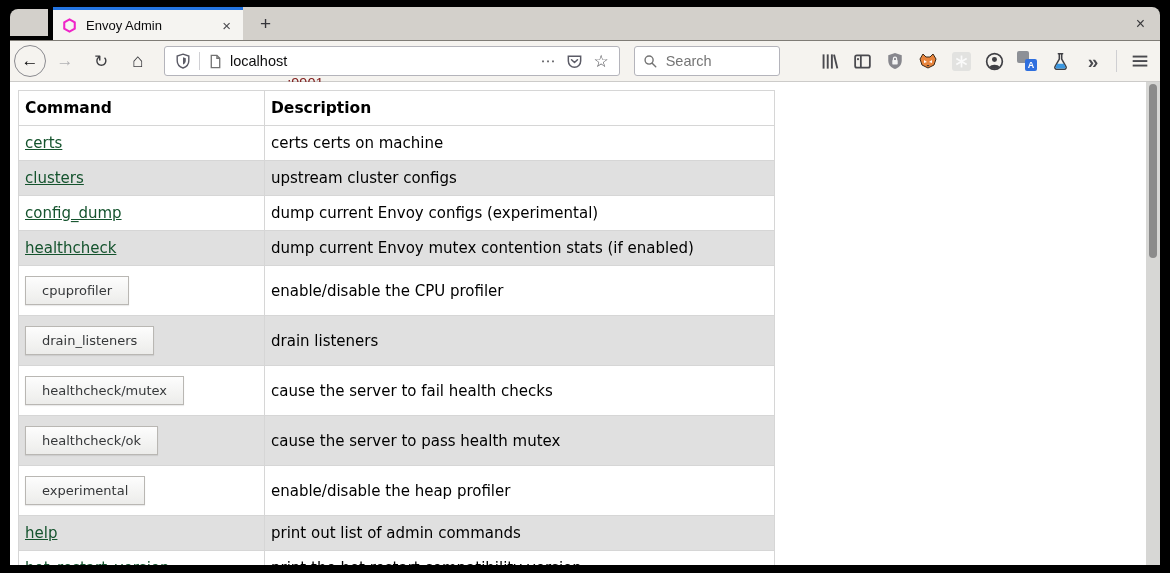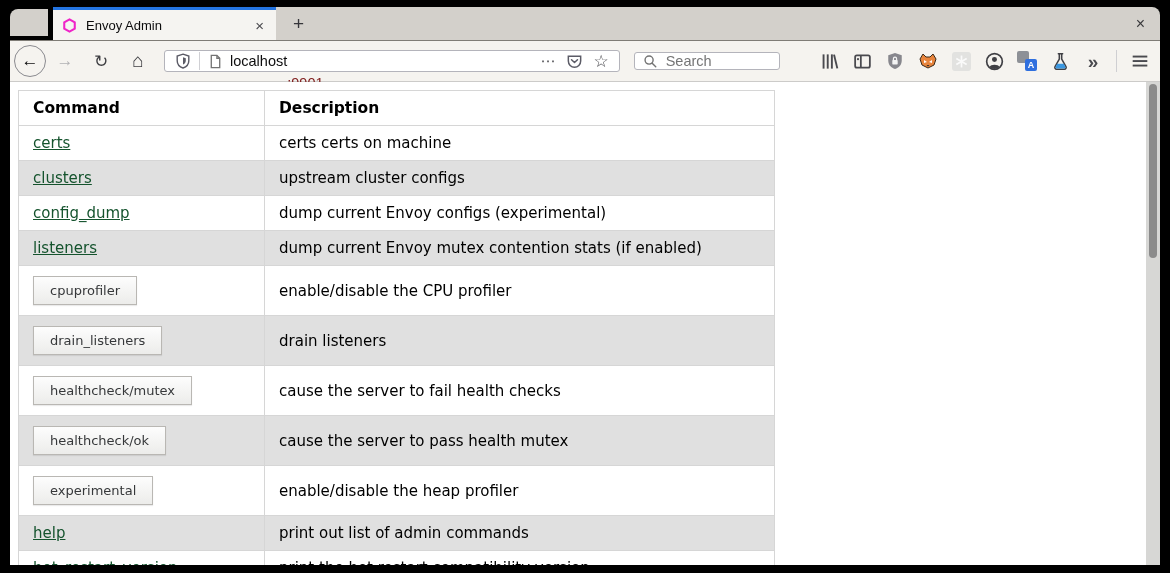--- a/index.html
+++ b/index.html
@@ -6,21 +6,21 @@
   html,body { width:1170px; height:573px; background:#000; overflow:hidden;
               font-family:"Liberation Sans", sans-serif; }
   .window { position:relative; width:1170px; height:573px; background:#000; }
 
   
   .tabbar { position:absolute; left:10px; right:10px; top:7px; height:34px;
             display:flex; align-items:stretch; border-bottom:1px solid #7f7c76; }
   .tab-spacer { width:38px; height:27px; background:#d3d0cb; border-radius:8px 0 0 0;
                 align-self:flex-start; margin-top:2px; }
   .tab-gap { width:5px; }
-  .tab-active { width:223px; background:#f5f4f1; border-top:3px solid #2374e1;
+  .tab-active { width:190px; background:#f5f4f1; border-top:3px solid #2374e1;
                 display:flex; align-items:center; padding:0 9px; }
   .favicon { width:15px; height:15px; flex:none; }
   .tab-title { margin-left:9px; font-size:13px; color:#0c0c0d; flex:1;
                white-space:nowrap; overflow:hidden; }
   .tab-close { color:#4a4a4f; font-size:15px; padding:0 3px; cursor:default; }
   .tab-rest { flex:1; background:#d3d0cb; border-radius:0 8px 0 0;
               display:flex; align-items:center; }
   .newtab-btn { margin-left:10px; font-size:19px; color:#35353a; line-height:1;
                 padding:2px 7px; }
   .flex-sp { flex:1; }
@@ -29,30 +29,30 @@
   
   .toolbar { position:absolute; left:10px; right:10px; top:41px; height:41px;
              background:#f5f3ef; border-bottom:1px solid #cccbc9;
              display:flex; align-items:center; padding:0 10px 0 4px; }
   .nav-btn { display:flex; align-items:center; justify-content:center; flex:none; }
   .back-btn { width:32px; height:32px; border:1px solid #8a8a8f; border-radius:50%;
               font-size:17px; color:#0c0c0d; background:#f5f3ef; }
   .fwd-btn { width:26px; margin-left:6px; font-size:17px; color:#b1b1b3; }
   .reload-btn { width:26px; margin-left:10px; font-size:17px; color:#3e3e42; }
   .home-btn { width:28px; margin-left:10px; font-size:19px; color:#3e3e42; }
-  .urlbar { margin-left:12px; width:486px; height:22px; background:#fff;
+  .urlbar { margin-left:12px; width:486px; height:30px; background:#fff;
             border:1px solid #b4b4bb; border-radius:3px;
             display:flex; align-items:center; font-size:14.5px; }
   .urlbar .sep { width:1px; height:18px; background:#d0d0d4; margin:0 8px; }
   .url-host { color:#0c0c0d; margin-left:7px; }
   .url-port { color:#7f1d1d;margin-top:43px; }
   .url-right { display:flex; align-items:center; margin-left:auto; }
   .dots { color:#4a4a4f; font-size:15px; letter-spacing:1px; margin-right:10px; }
   .star { color:#4a4a4f; font-size:17px; margin:0 10px 0 10px; }
-  .searchbar { margin-left:14px; width:156px; height:18px; background:#fff;
+  .searchbar { margin-left:14px; width:156px; height:30px; background:#fff;
                border:1px solid #b4b4bb; border-radius:3px;
                display:flex; align-items:center; }
   .search-ph { color:#757575; font-size:14.5px; margin-left:8px; }
   .iconstrip { display:flex; align-items:center; margin-left:26px; }
   .tb-icon { width:20px; height:20px; margin-left:13px; display:flex;
              align-items:center; justify-content:center; flex:none; }
   .chev { font-size:19px; color:#4a4a4f; font-weight:bold; line-height:1; }
   .tb-sep { width:1px; height:22px; background:#cfcfd2; margin-left:13px; }
   .ext-faded { width:19px; height:19px; background:#e2e2e0; border-radius:3px;
                display:flex; align-items:center; justify-content:center; }
@@ -66,21 +66,21 @@
 
   
   .content { position:absolute; left:10px; right:10px; top:82px; bottom:8px;
              background:#fff; overflow:hidden; }
   .scrollbar { position:absolute; right:0; top:0; bottom:0; width:14px;
                background:#d7d7d5; }
   .scroll-thumb { position:absolute; left:3px; top:2px; width:8px; height:174px;
                   background:#8b8b8b; border-radius:4px; }
   table { border-collapse:collapse; margin:8px 0 0 8px; width:757px;
           font-family:"DejaVu Sans", sans-serif; font-size:15px; color:#000; }
-  th, td { border:1px solid #d6d6d6; padding:8px 14px; text-align:left;
+  th, td { border:1px solid #d6d6d6; padding:8px 6px; text-align:left;
            vertical-align:middle; }
   th { font-weight:bold; font-size:15.5px; }
   th:first-child { width:246px; }
   tbody tr:nth-child(even) { background:#e0e0e0; }
   .cmd-link { color:#14532d; text-decoration:underline; }
   .cmd-btn { font-family:"DejaVu Sans", sans-serif; font-size:13px; color:#36383a;
              background:linear-gradient(#fdfdfd, #ececea);
              border:1px solid #b9b7b3; border-radius:0; padding:6px 16px;
              margin:2px 0; box-shadow:0 1px 1px rgba(0,0,0,0.08); cursor:default; }
 </style>
@@ -232,21 +232,21 @@
           </tr>
           <tr>
             <td><a href="#" class="cmd-link">clusters</a></td>
             <td>upstream cluster configs</td>
           </tr>
           <tr>
             <td><a href="#" class="cmd-link">config_dump</a></td>
             <td>dump current Envoy configs (experimental)</td>
           </tr>
           <tr>
-            <td><a href="#" class="cmd-link">listeners</a></td>
+            <td><a href="#" class="cmd-link">healthcheck</a></td>
             <td>dump current Envoy mutex contention stats (if enabled)</td>
           </tr>
           <tr>
             <td><button class="cmd-btn">cpuprofiler</button></td>
             <td>enable/disable the CPU profiler</td>
           </tr>
           <tr>
             <td><button class="cmd-btn">drain_listeners</button></td>
             <td>drain listeners</td>
           </tr>

